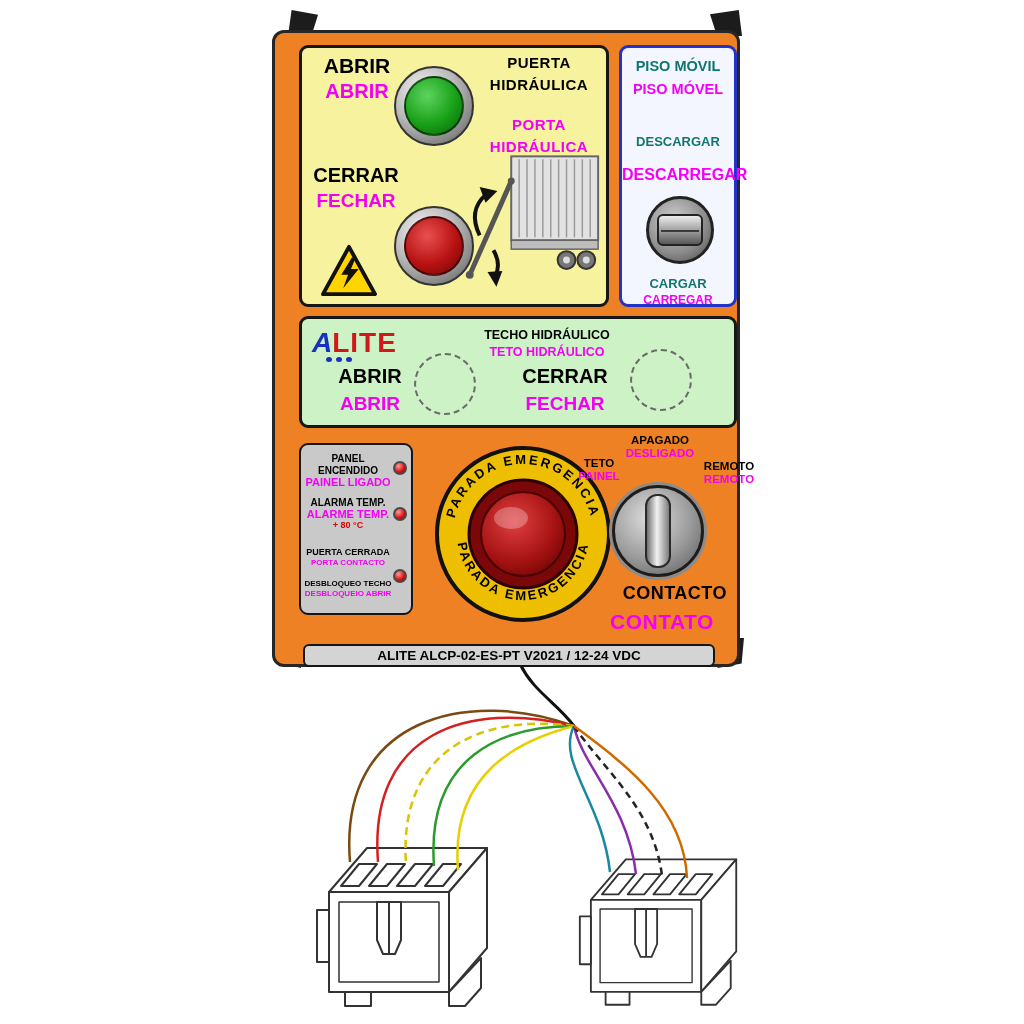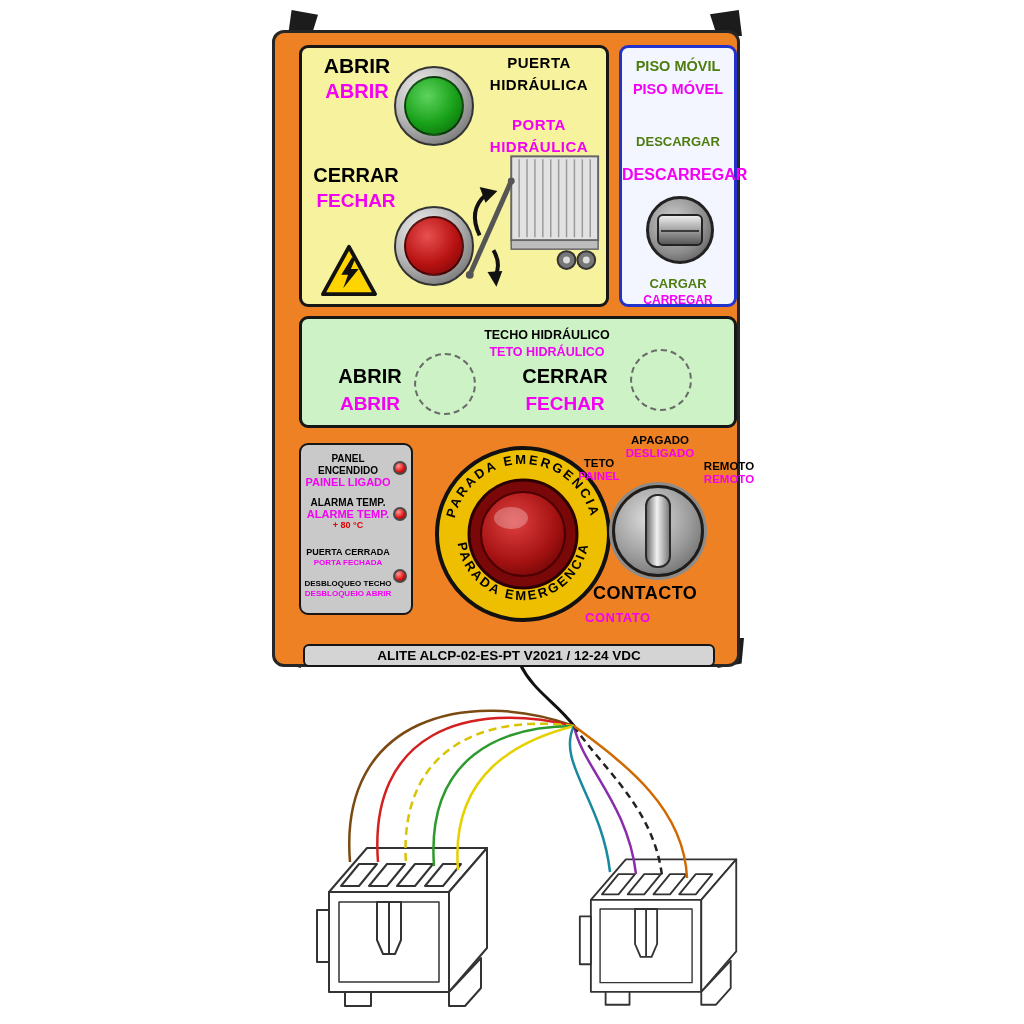--- a/index.html
+++ b/index.html
@@ -23,21 +23,21 @@
   .sec-floor{left:344px;top:12px;width:118px;height:262px;background:#f3f6ff;border:3px solid #2233cc}
   .sec-roof{left:24px;top:283px;width:438px;height:112px;background:#cdf2c6;border:3px solid #161616}
   .ind-box{position:absolute;left:24px;top:410px;width:114px;height:172px;background:#c9c9c9;
            border:2px solid #161616;border-radius:9px}
   .model-bar{position:absolute;left:28px;top:611px;width:412px;height:23px;background:#d4d4d4;
              border:2px solid #161616;border-radius:6px;text-align:center;line-height:19px;
              font-size:13.5px;font-weight:bold;color:#000}
 
   .t-black{color:#000;font-weight:bold}
   .t-mag{color:#f400f4;font-weight:bold}
-  .t-blue{color:#4d7c0f;font-weight:bold}
+  .t-blue{color:#0f766e;font-weight:bold}
   .t-red{color:#e00000;font-weight:bold}
 
   
   .push{position:absolute;border-radius:50%;border:2px solid #333;
         background:radial-gradient(circle at 35% 30%, #f2f2f2, #b9b9b9 45%, #6e6e6e 88%);
         display:flex;align-items:center;justify-content:center;width:80px;height:80px}
   .push-inner{width:80%;height:80%;border-radius:50%;border:2px solid rgba(0,0,0,.55)}
   .green-face{background:radial-gradient(circle at 38% 32%, #5ed45e, #18a018 55%, #0a600a)}
   .red-face{background:radial-gradient(circle at 38% 32%, #e85050, #b81212 55%, #6d0404)}
 
@@ -90,22 +90,22 @@
   .knob{position:absolute;left:337px;top:452px;width:92px;height:92px;border-radius:50%;
         border:3px solid #1d1d1d;
         background:radial-gradient(circle at 40% 35%, #dedede, #9a9a9a 55%, #565656);
         box-shadow:0 0 0 3px #8c8c8c}
   .knob-handle{position:absolute;left:50%;top:7%;transform:translateX(-50%);width:26px;height:74px;
                border-radius:12px;border:2px solid #2a2a2a;
                background:linear-gradient(90deg,#6f6f6f,#f2f2f2 45%,#7d7d7d)}
   .sel-label{position:absolute;text-align:center}
   .sl-es{font-size:11.5px;line-height:13px}
   .sl-pt{font-size:11.5px;line-height:13px}
-  .contact-es{position:absolute;left:318px;top:550px;width:134px;text-align:left;font-size:18px;letter-spacing:.5px}
-  .contact-pt{position:absolute;left:310px;top:577px;width:134px;font-size:13px;letter-spacing:.5px}
+  .contact-es{position:absolute;left:318px;top:550px;width:134px;text-align:right;font-size:18px;letter-spacing:.5px}
+  .contact-pt{position:absolute;left:320px;top:577px;width:134px;text-align:center;font-size:21px;letter-spacing:.5px}
 
   
   .estop{position:absolute;left:158px;top:411px;width:180px;height:180px}
   .ring-text{font-family:"Liberation Sans",sans-serif;font-size:13px;font-weight:bold;letter-spacing:2.5px;fill:#000}
 
   
   .wiring{position:absolute;left:0;top:0;width:1024px;height:1024px;z-index:0;pointer-events:none}
 </style>
 </head>
 <body>
@@ -219,20 +219,28 @@
         <div class="rocker-btn">
           <div class="rocker-split"></div>
         </div>
       </div>
 
       <div class="floor-c t-blue" style="top:228px;font-size:13px">CARGAR</div>
       <div class="floor-c t-mag" style="top:245px;font-size:12px">CARREGAR</div>
     </div>
 
     <div class="sec sec-roof">
+      <div class="logo">
+        <span class="logo-a">A</span><span class="logo-rest">LITE</span>
+        <div class="logo-sub">
+            <i></i>
+            <i></i>
+            <i></i>
+          </div>
+      </div>
       <div class="roof-title">
         <div class="t-black rt-line">TECHO HIDRÁULICO</div>
         <div class="t-mag rt-line">TETO HIDRÁULICO</div>
       </div>
       <div class="roof-open">
         <div class="t-black big-es">ABRIR</div>
         <div class="t-mag big-pt">ABRIR</div>
       </div>
       <div class="dash-circle" style="left:112px;top:34px"></div>
       <div class="roof-close">
@@ -247,21 +255,21 @@
         <div class="t-black ind-es">PANEL ENCENDIDO</div>
         <div class="t-mag ind-pt">PAINEL LIGADO</div>
       </div>
       <div class="ind-row" style="top:52px">
         <div class="t-black ind-es">ALARMA TEMP.</div>
         <div class="t-mag ind-pt">ALARME TEMP.</div>
         <div class="t-red ind-extra">+ 80 °C</div>
       </div>
       <div class="ind-row" style="top:102px">
         <div class="t-black ind-es-sm">PUERTA CERRADA</div>
-        <div class="t-mag ind-pt-xs">PORTA FECHADA</div>
+        <div class="t-mag ind-pt-xs">PORTA CONTACTO</div>
       </div>
       <div class="ind-row" style="top:134px">
         <div class="t-black ind-es-xs">DESBLOQUEO TECHO</div>
         <div class="t-mag ind-pt-xs">DESBLOQUEIO ABRIR</div>
       </div>
       <div class="led" style="left:92px;top:16px"></div>
       <div class="led" style="left:92px;top:62px"></div>
       <div class="led" style="left:92px;top:124px"></div>
     </div>
 

